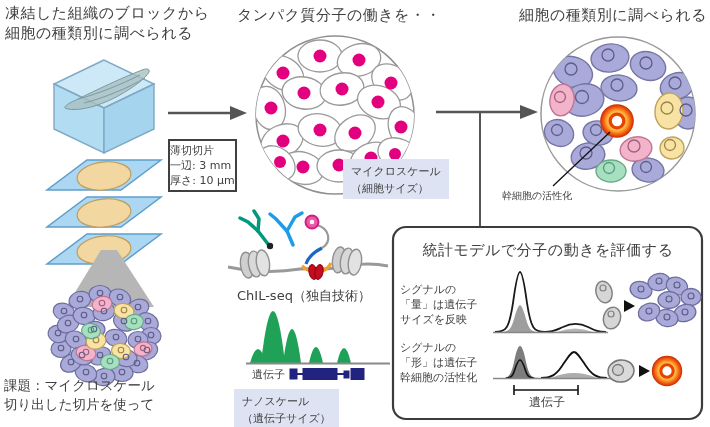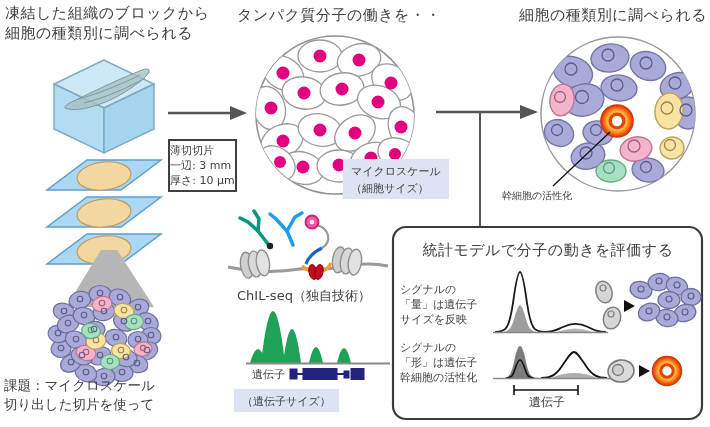--- a/index.html
+++ b/index.html
@@ -382,20 +382,21 @@
 <div class="t scale" style="left:343px;top:159px">
   <div>マイクロスケール</div>
   <div>（細胞サイズ）</div>
 </div>
 
 <div class="t chil" style="left:237px;top:287px">ChIL-seq（独自技術）</div>
 
 <div class="t small" style="left:252px;top:367px">遺伝子</div>
 
 <div class="t scale" style="left:234px;top:389px">
+  <div>ナノスケール</div>
   <div>（遺伝子サイズ）</div>
 </div>
 
 <div class="t stem" style="left:502px;top:189px">幹細胞の活性化</div>
 
 <div class="t prob" style="left:4px;top:376px">
   <div>課題：マイクロスケール</div>
   <div>切り出した切片を使って</div>
 </div>
 

